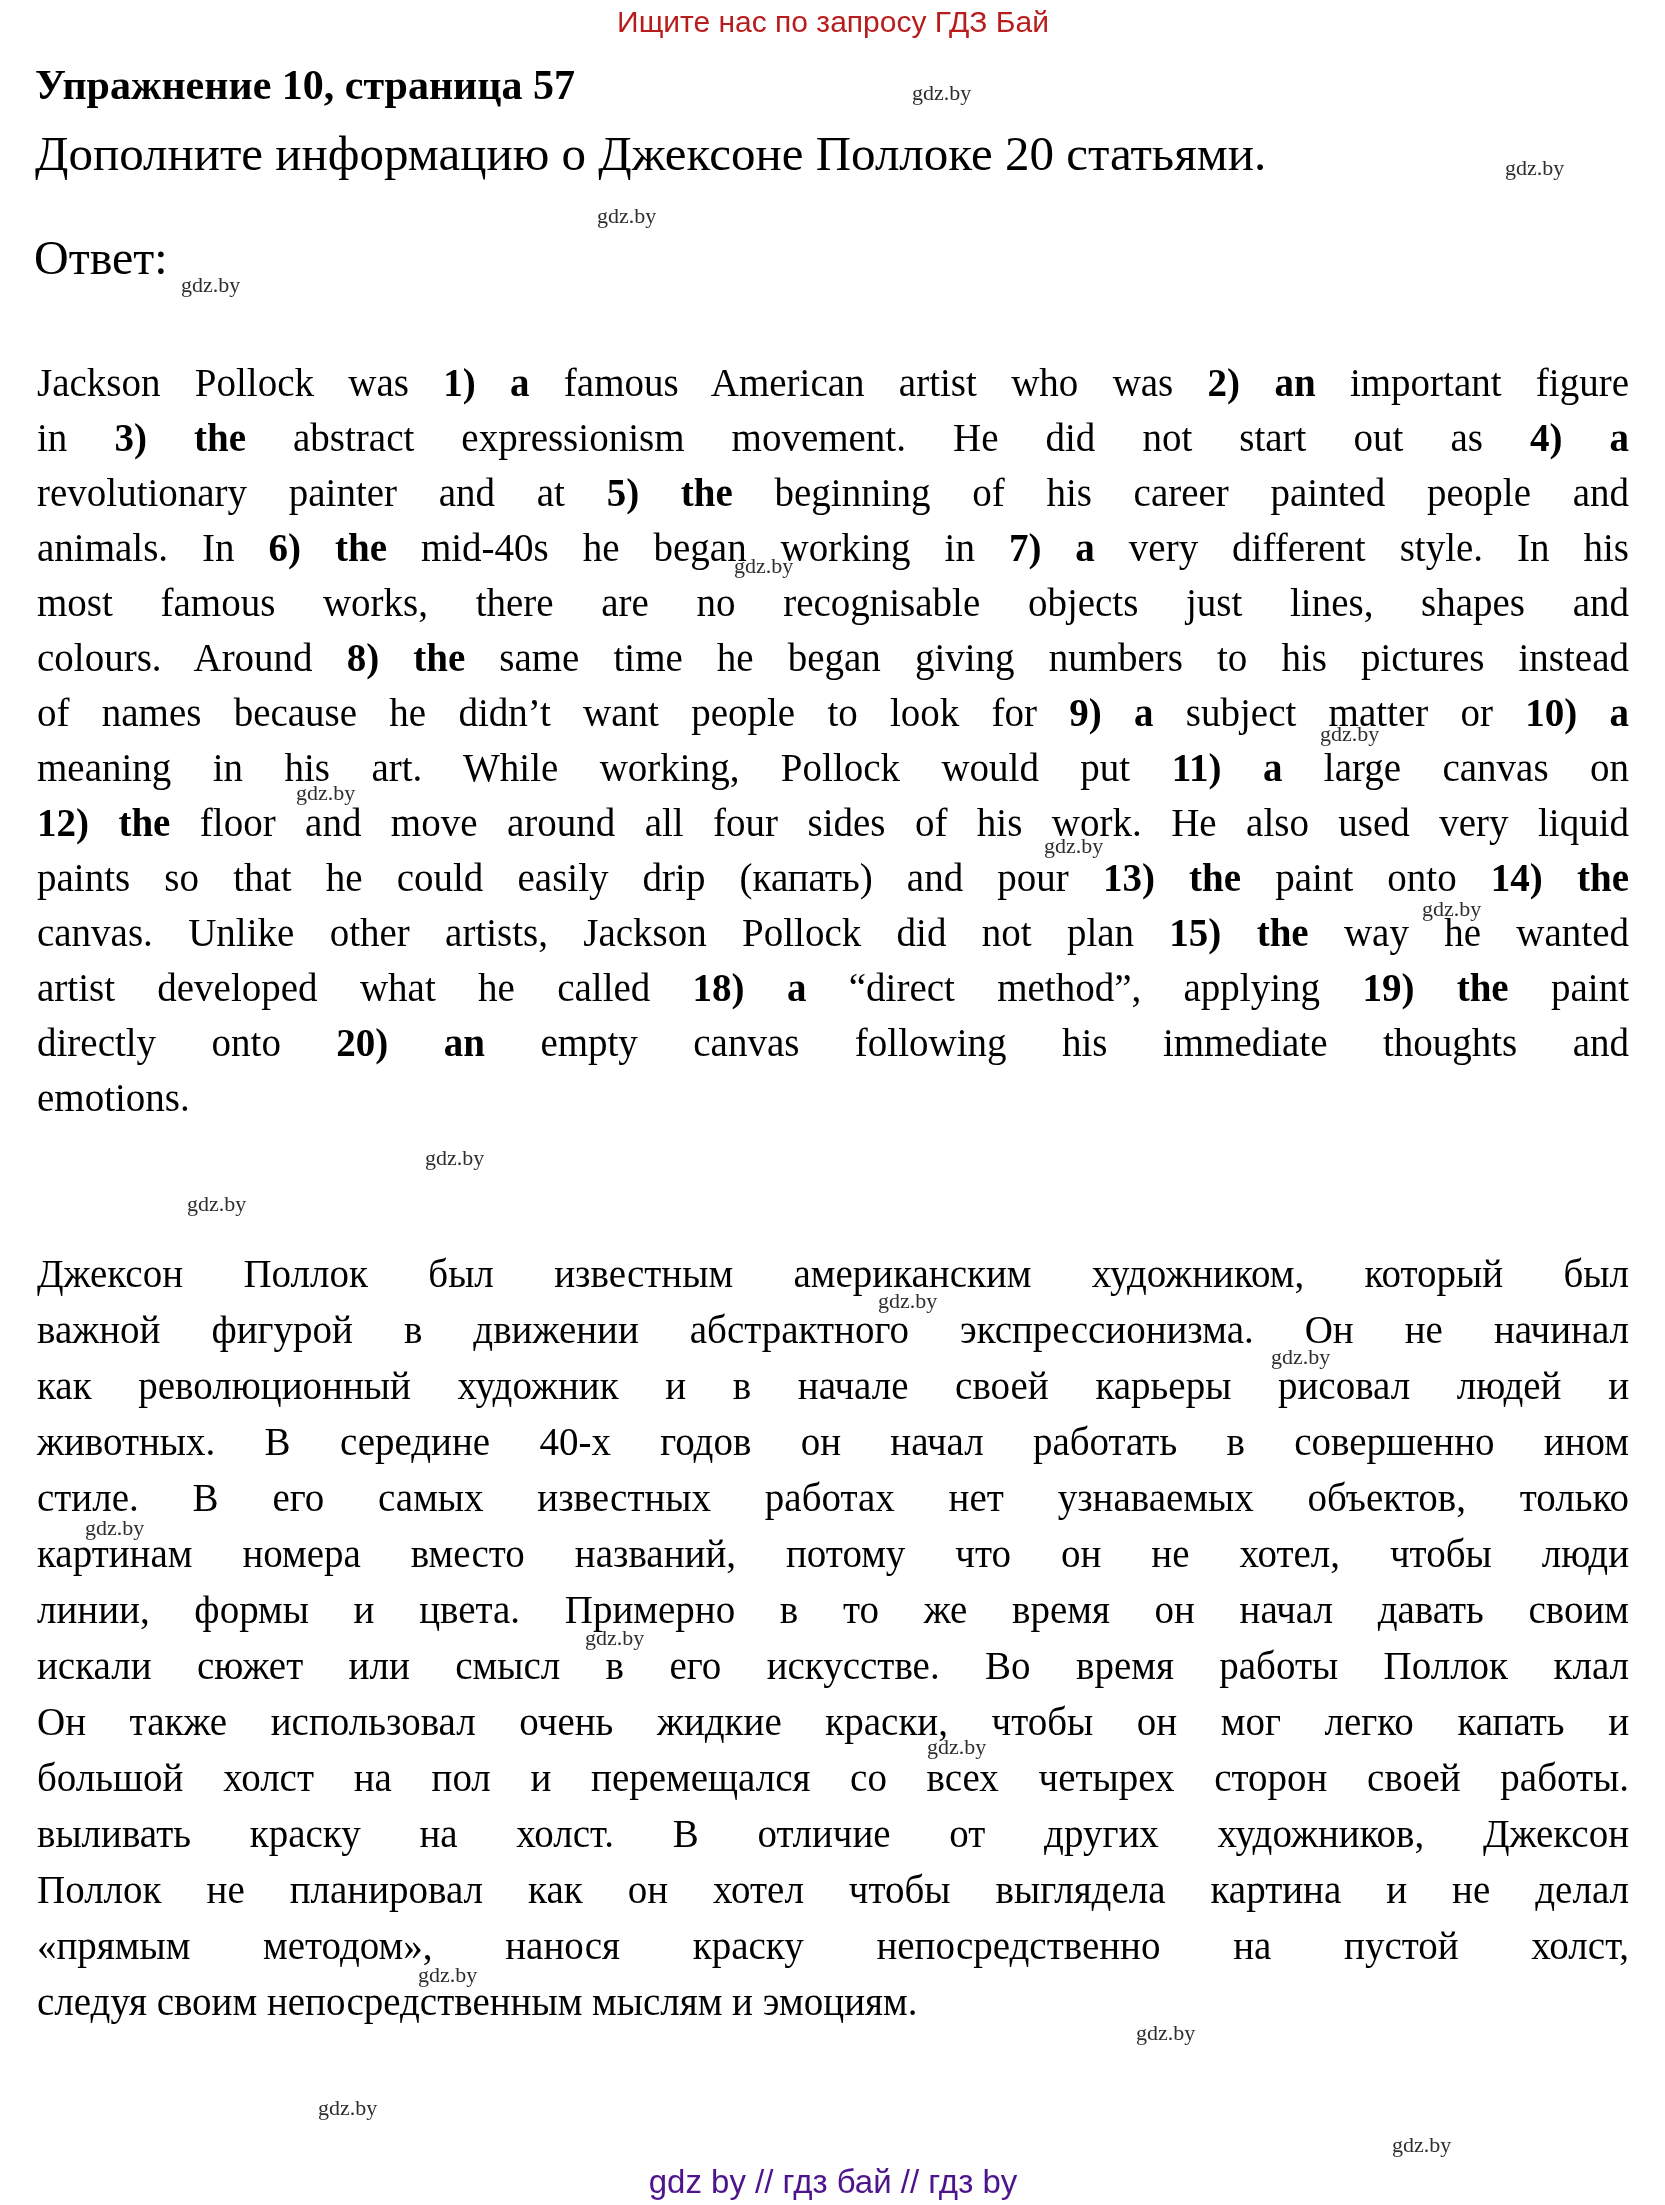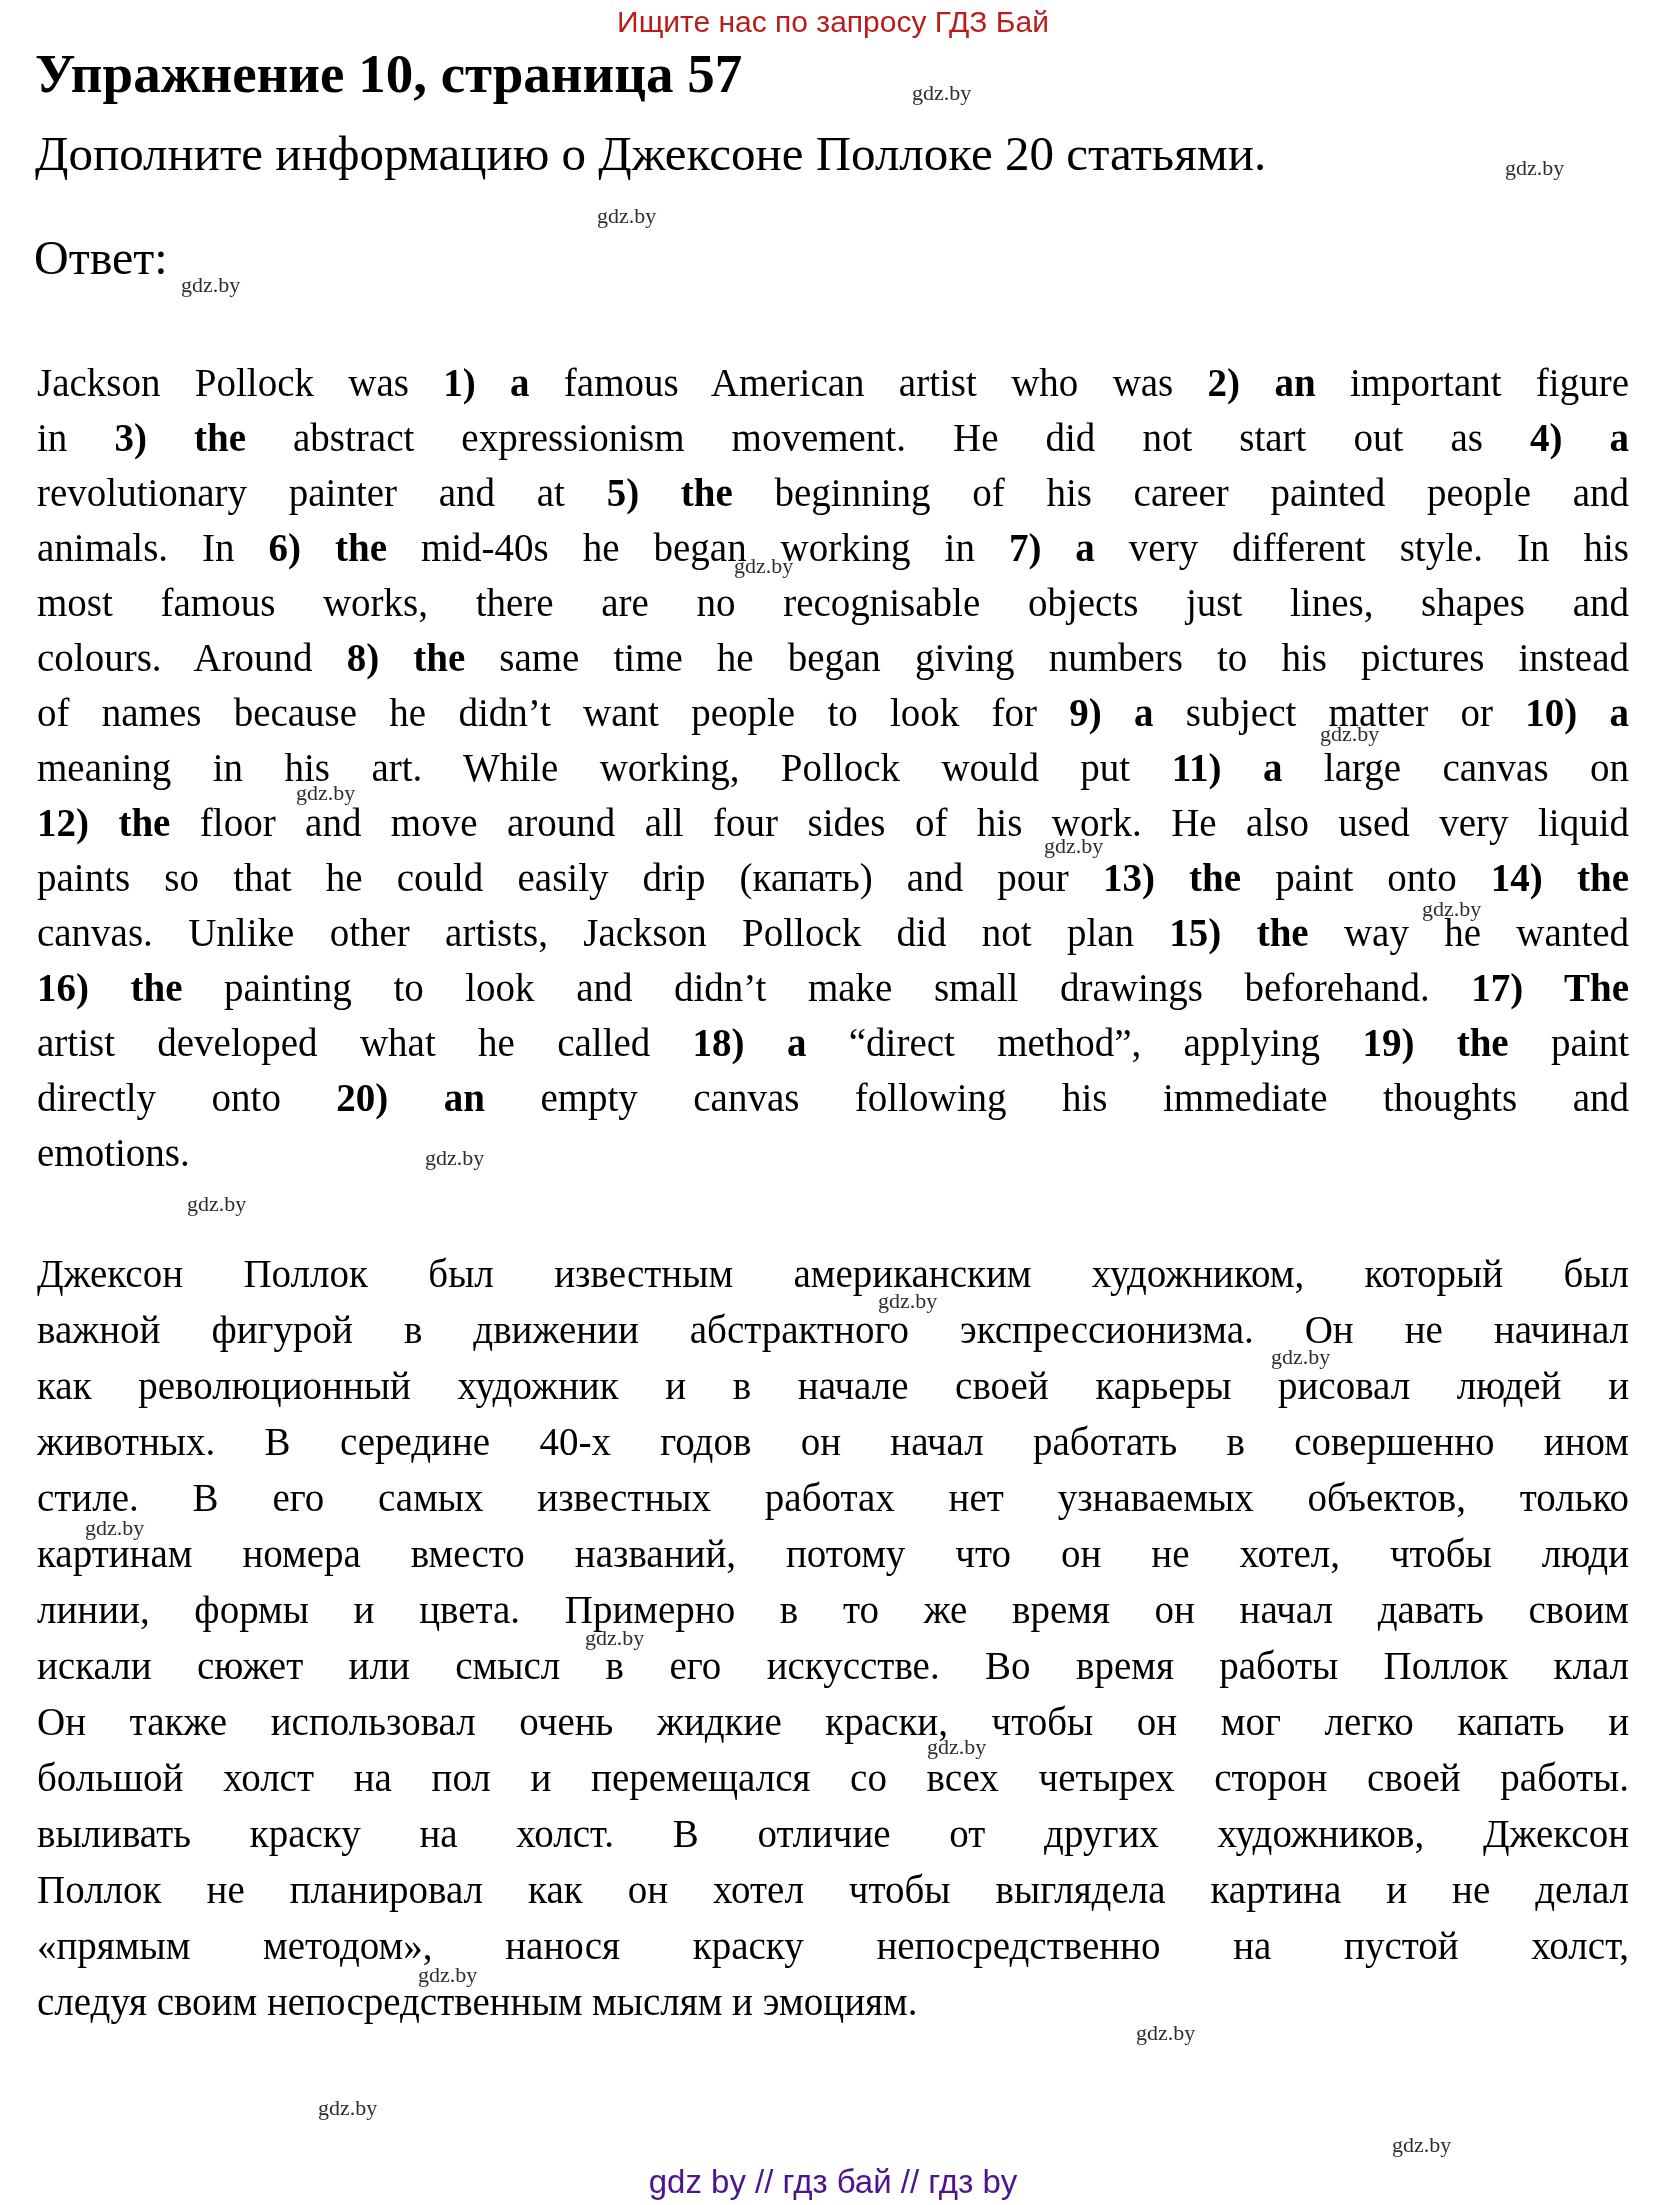--- a/index.html
+++ b/index.html
@@ -15,23 +15,23 @@
   .banner {
     position: absolute;
     top: 5px; left: 0; right: 0;
     text-align: center;
     font-family: "Liberation Sans", sans-serif;
     font-size: 30px;
     color: #2ed52e;
   }
   .title {
     position: absolute;
-    left: 35px; top: 44px;
+    left: 35px; top: 62px;
     margin: 0;
-    font-size: 55px;
+    font-size: 42px;
     font-weight: bold;
     line-height: 1.1;
   }
   .subtitle {
     position: absolute;
     left: 35px; top: 127px;
     font-size: 49px;
     line-height: 1.1;
     white-space: nowrap;
   }
@@ -90,21 +90,20 @@
       <div class="line"><span>in </span><span class="b">3) the</span><span> abstract expressionism movement. He did not start out as </span><span class="b">4) a</span></div>
       <div class="line"><span>revolutionary painter and at </span><span class="b">5) the</span><span> beginning of his career painted people and</span></div>
       <div class="line"><span>animals. In </span><span class="b">6) the</span><span> mid-40s he began working in </span><span class="b">7) a</span><span> very different style. In his</span></div>
       <div class="line"><span>most famous works, there are no recognisable objects just lines, shapes and</span></div>
       <div class="line"><span>colours. Around </span><span class="b">8) the</span><span> same time he began giving numbers to his pictures instead</span></div>
       <div class="line"><span>of names because he didn’t want people to look for </span><span class="b">9) a</span><span> subject matter or </span><span class="b">10) a</span></div>
       <div class="line"><span>meaning in his art. While working, Pollock would put </span><span class="b">11) a</span><span> large canvas on</span></div>
       <div class="line"><span class="b">12) the</span><span> floor and move around all four sides of his work. He also used very liquid</span></div>
       <div class="line"><span>paints so that he could easily drip (капать) and pour </span><span class="b">13) the</span><span> paint onto </span><span class="b">14) the</span></div>
       <div class="line"><span>canvas. Unlike other artists, Jackson Pollock did not plan </span><span class="b">15) the</span><span> way he wanted</span></div>
-      <div class="line"><span class="b">16) the</span><span> painting to look and didn’t make small drawings beforehand. </span><span class="b">17) The</span></div>
       <div class="line"><span>artist developed what he called </span><span class="b">18) a</span><span> “direct method”, applying </span><span class="b">19) the</span><span> paint</span></div>
       <div class="line"><span>directly onto </span><span class="b">20) an</span><span> empty canvas following his immediate thoughts and</span></div>
       <div class="line last"><span>emotions.</span></div>
     </div>
 
   <div class="para para-ru">
       <div class="line"><span>Джексон Поллок был известным американским художником, который был</span></div>
       <div class="line"><span>важной фигурой в движении абстрактного экспрессионизма. Он не начинал</span></div>
       <div class="line"><span>как революционный художник и в начале своей карьеры рисовал людей и</span></div>
       <div class="line"><span>животных. В середине 40-х годов он начал работать в совершенно ином</span></div>

